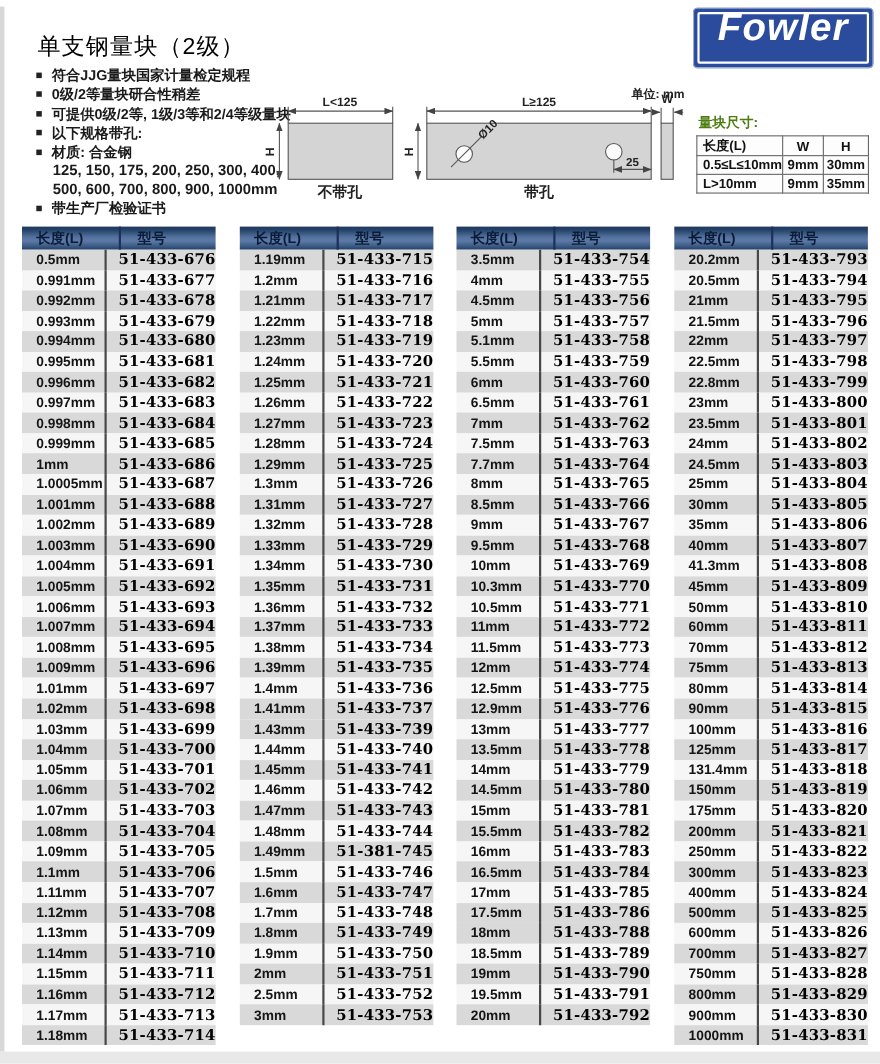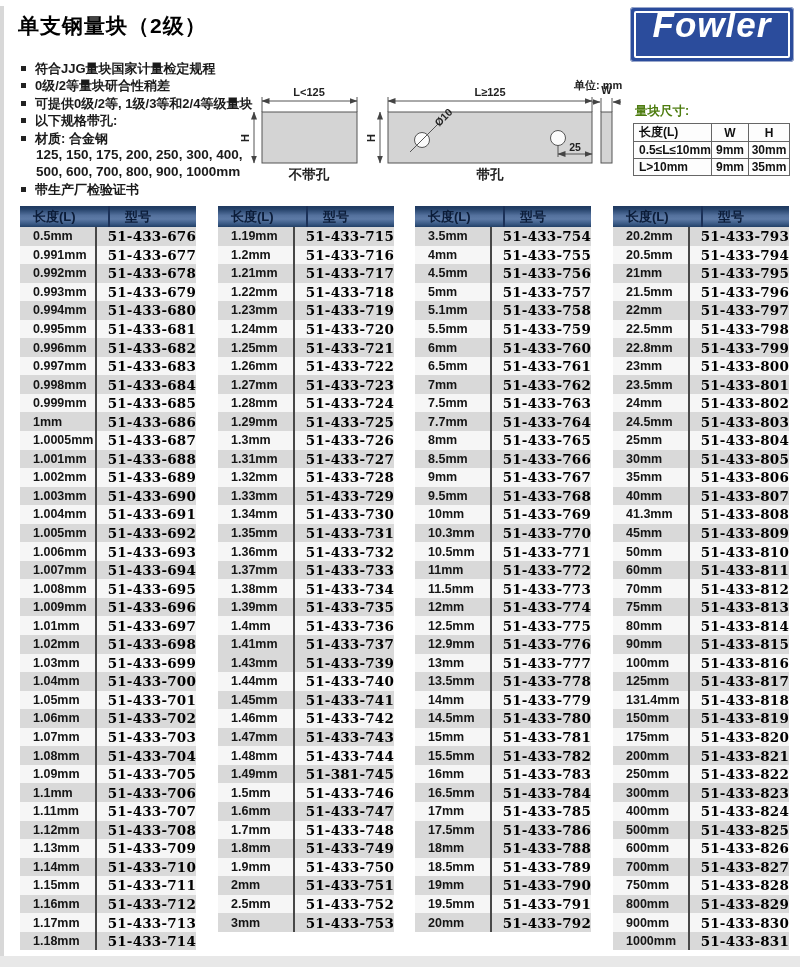--- a/index.html
+++ b/index.html
@@ -1,23 +1,23 @@
 <!DOCTYPE html>
 <html><head>
 <meta charset="utf-8">
 <style>
   html,body{margin:0;padding:0;background:#fff}
   body{width:800px;height:967px;position:relative;overflow:hidden;font-family:"Liberation Sans",sans-serif}
   .page-edge-left{position:absolute;left:0;top:6px;width:4px;height:950px;background:#d8d8d8}
   .page-edge-bottom{position:absolute;left:0;top:956px;width:800px;height:11px;background:#e8e8e8}
-  .title{position:absolute;left:18px;top:12px;margin:0;font-weight:bold;font-size:21px;letter-spacing:1px;color:#000}
+  .title{position:absolute;left:18px;top:12px;margin:16px;font-weight:normal;font-size:21px;letter-spacing:1px;color:#000}
   .logo{position:absolute;left:630px;top:7px;width:164px;height:55px;background:#2b4c9c;border-radius:4px;box-shadow:0 0 0 1px #9aa8cc inset}
   .logo-inner{position:absolute;inset:4px;border:2px solid #fff;border-radius:2px;display:flex;align-items:center;justify-content:center}
   .logo-text{font-style:italic;font-weight:bold;font-size:35px;color:#fff;letter-spacing:1px;padding-bottom:19px}
-  .features{position:absolute;left:20px;top:60px;width:340px;margin:0;padding:0;list-style:none}
+  .features{position:absolute;left:32px;top:60px;width:340px;margin:0;padding:0;list-style:none}
   .features li{display:flex;line-height:17.4px;font-weight:bold;font-size:13px;color:#1a1a1a}
   .features li.sub{padding-left:16px;line-height:16.8px;font-size:13.5px}
   .sq{flex:none;width:5px;height:5px;background:#222;margin:6px 9px 0 1px}
   .diagram{position:absolute;left:240px;top:78px}
   .diagram text{font-family:"Liberation Sans",sans-serif;font-weight:bold;fill:#222}
   .size-block{position:absolute;left:633px;top:103px;width:160px}
   .size-title{margin:0 0 3px 2px;font-weight:bold;font-size:12.5px;color:#4d7c0f}
   table.size{border-collapse:collapse;width:156px;table-layout:fixed}
   table.size td{border:1px solid #666;font-weight:bold;font-size:12px;color:#111;height:16px;padding:0 0 0 5px;background:#fdfdfd;white-space:nowrap}
   table.size td.c{text-align:center;padding:0}

